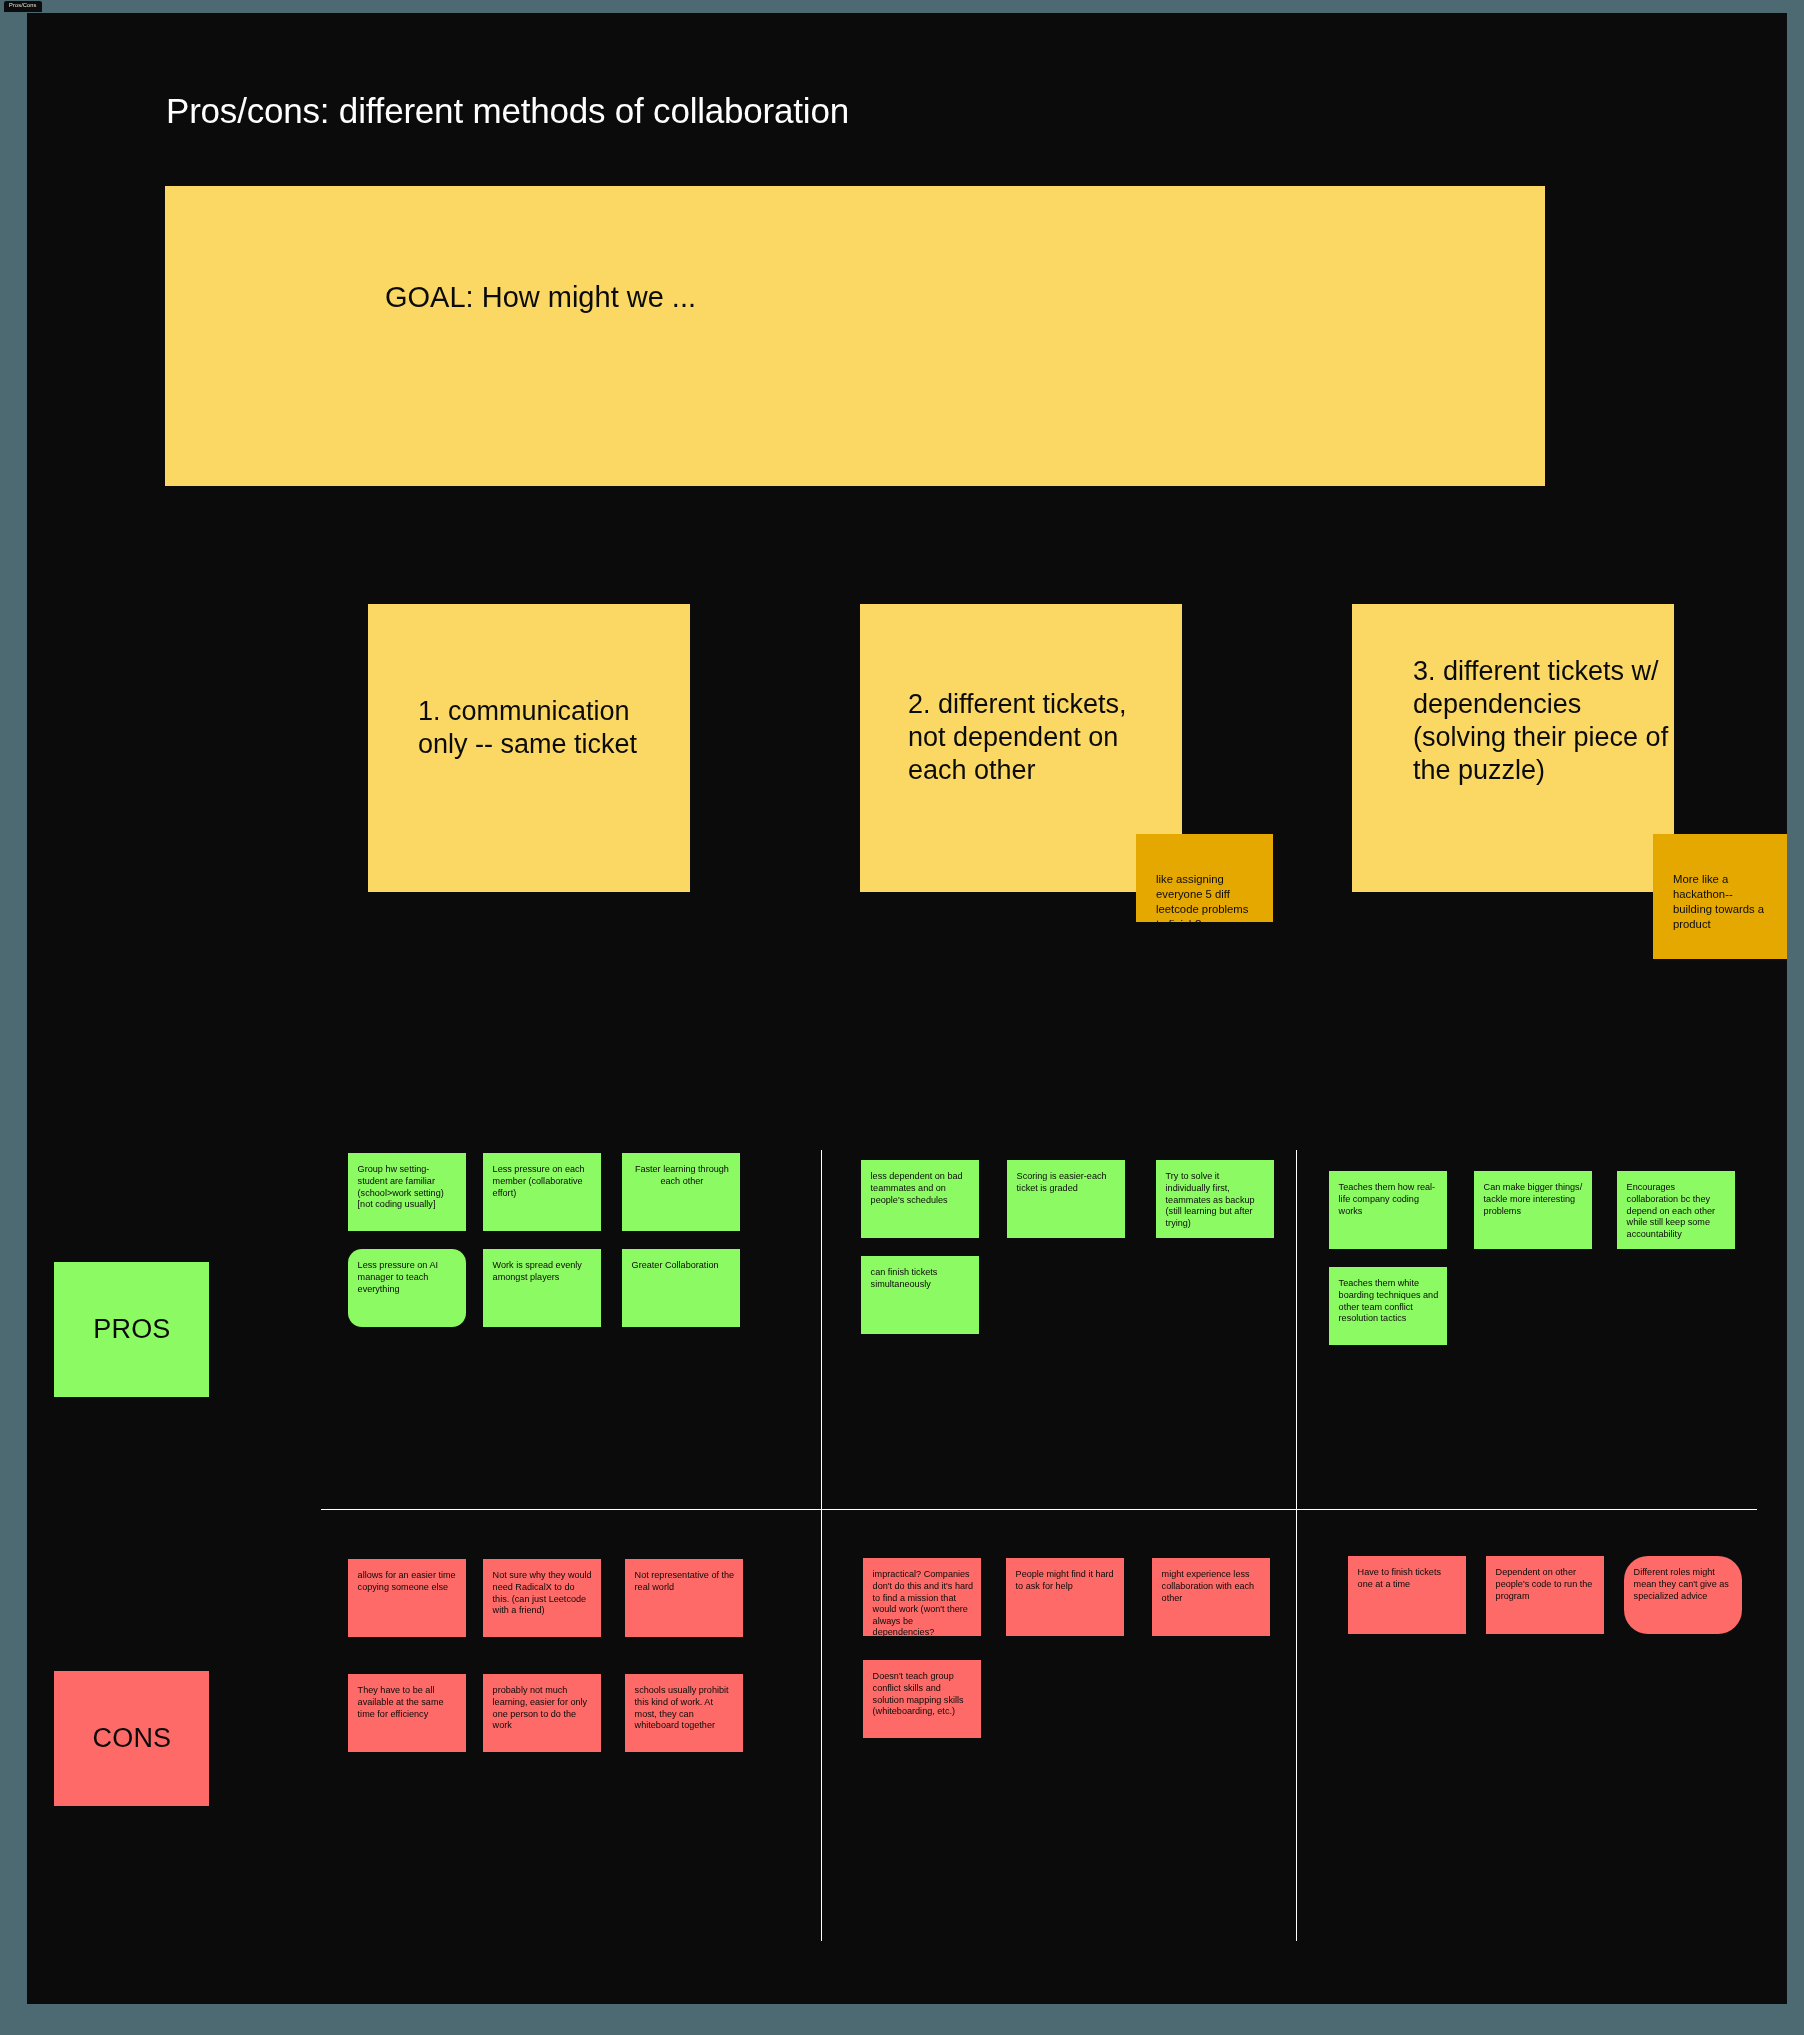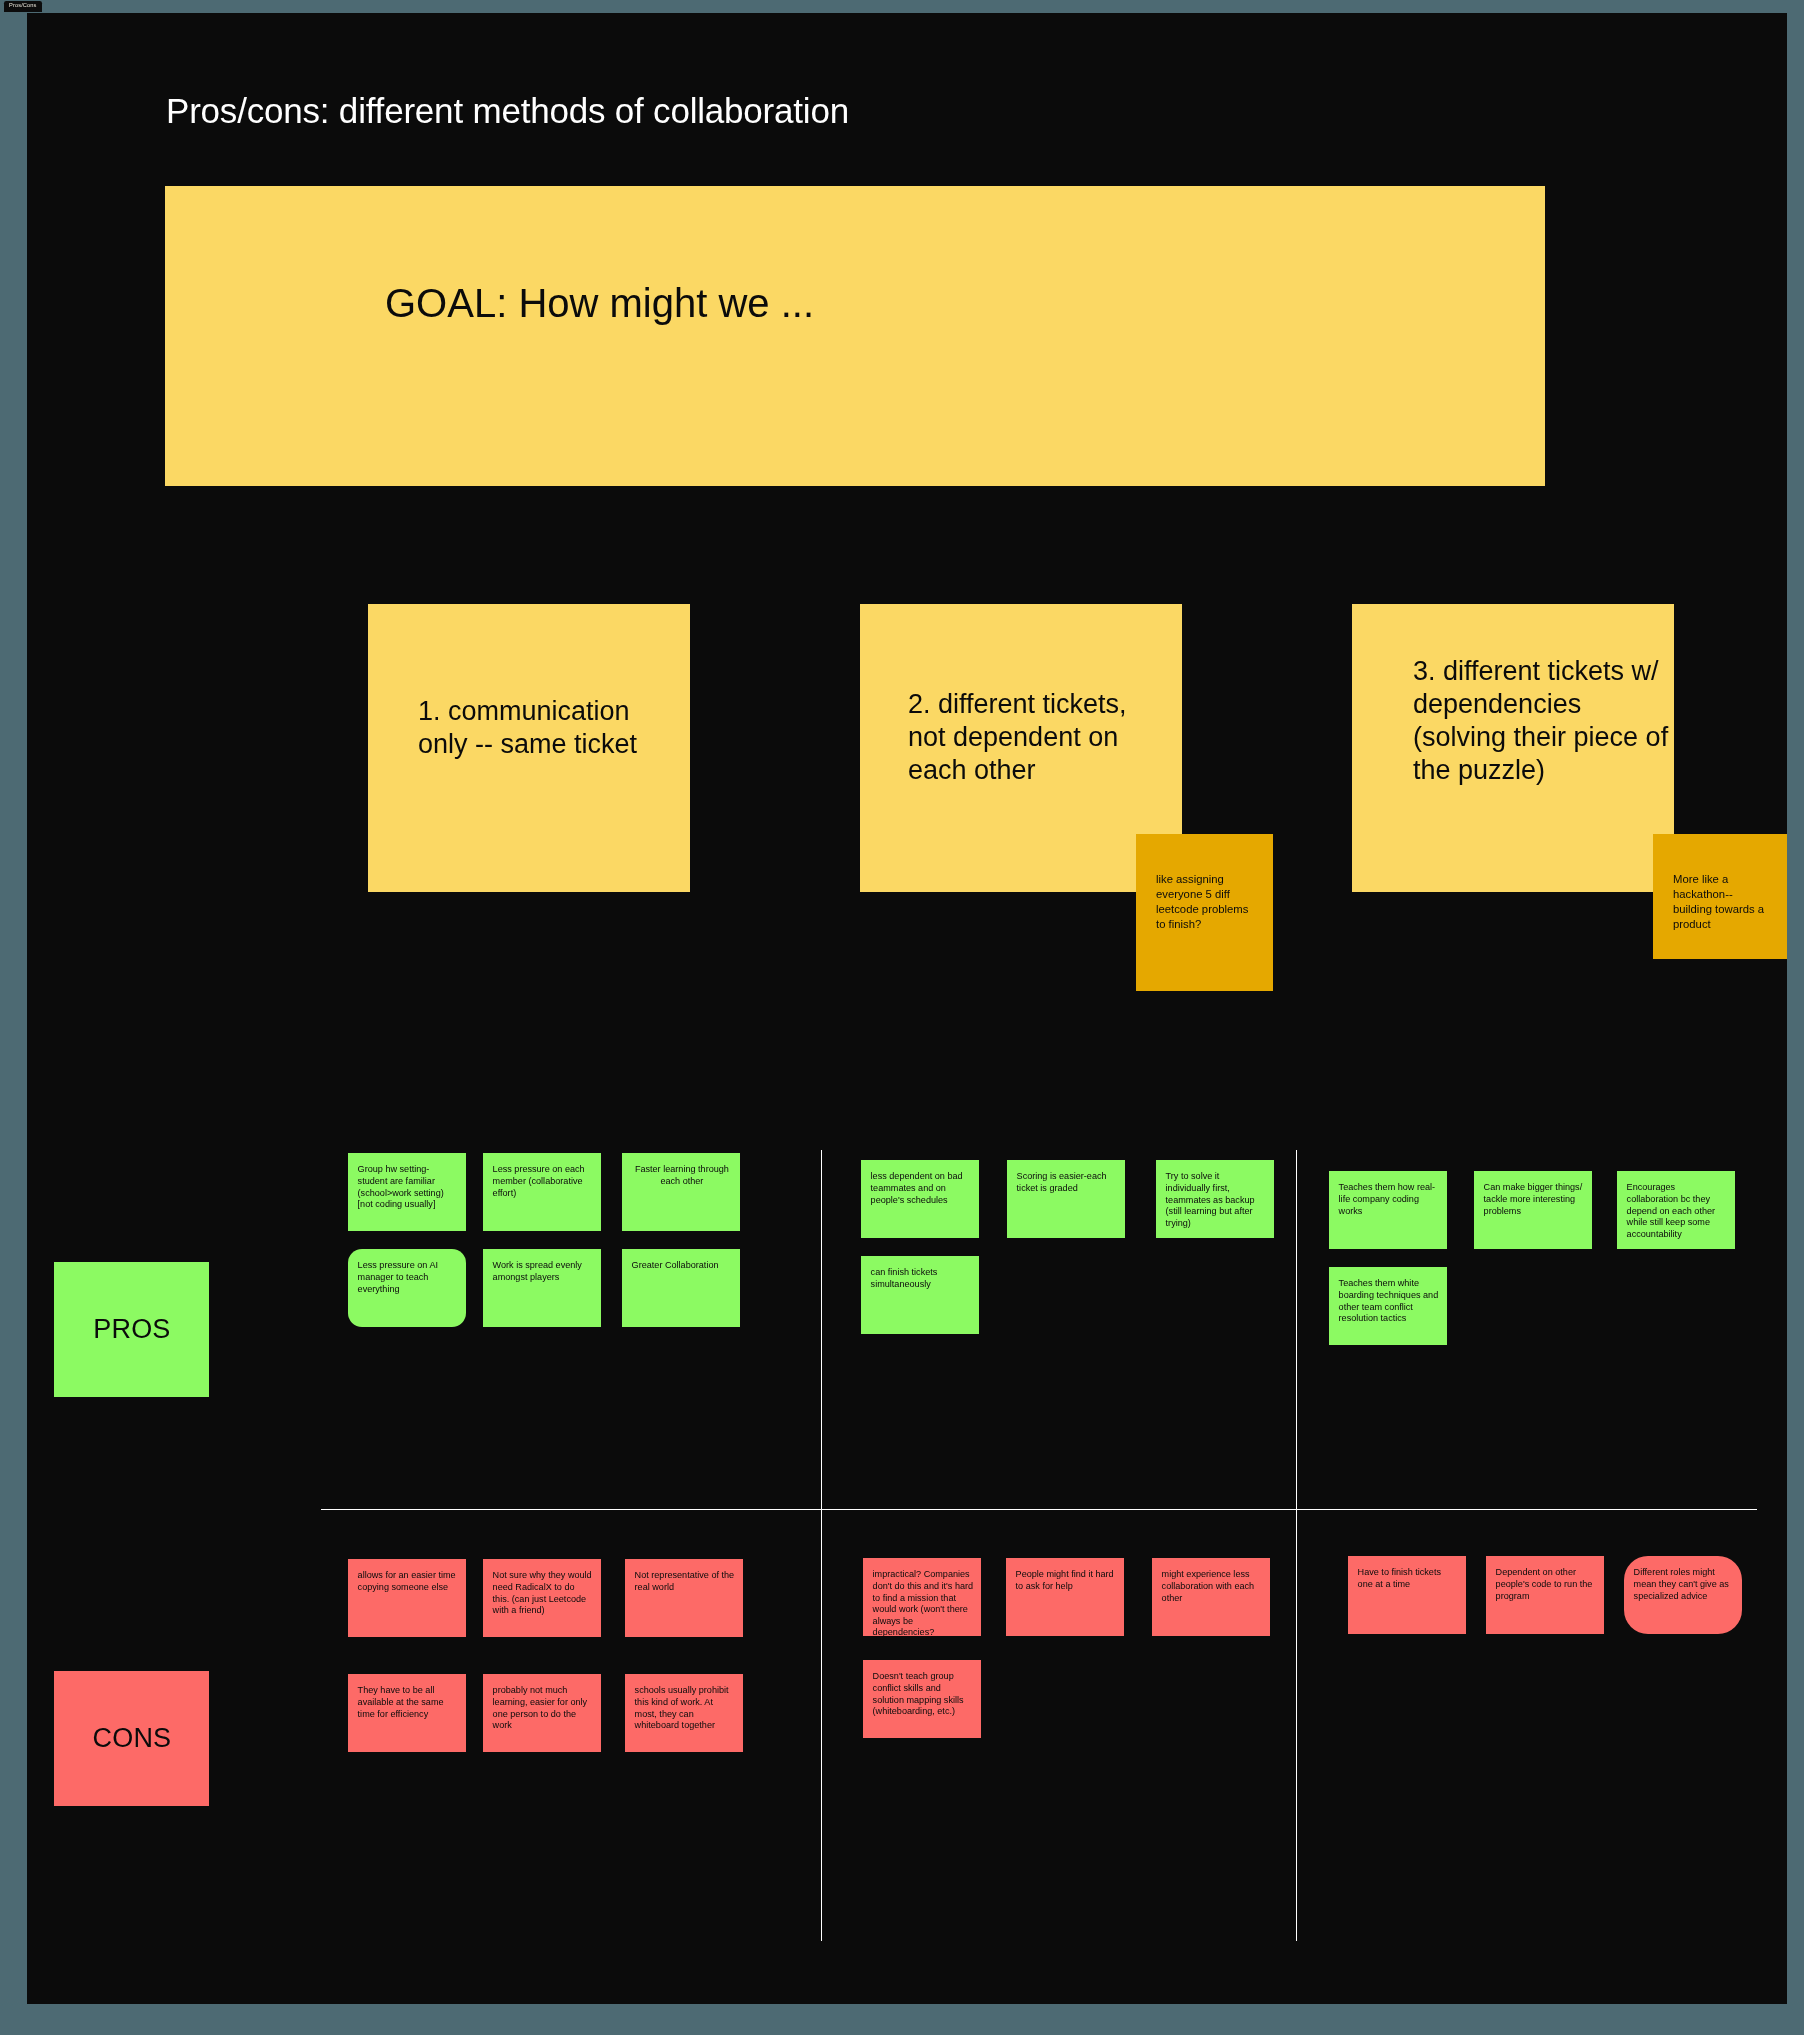--- a/index.html
+++ b/index.html
@@ -59,21 +59,21 @@
     top: 173px;
     width: 1380px;
     height: 300px;
     background: #fbd864;
   }
   #goal-text {
     position: absolute;
     left: 220px;
     top: 95px;
     color: #0b0b0b;
-    font-size: 40px;
+    font-size: 29px;
     white-space: nowrap;
   }
 
   
   .method-card {
     position: absolute;
     background: #fbd864;
     box-sizing: border-box;
   }
   .method-text {
@@ -98,21 +98,21 @@
   }
   .orange-note .note-text {
     position: absolute;
     left: 20px;
     top: 38px;
     width: 100px;
     color: #0b0b0b;
     font-size: 11.3px;
     line-height: 1.32;
   }
-  #orange-note-1 { left: 1109px; top: 821px; width: 137px; height: 157px; }
+  #orange-note-1 { left: 1109px; top: 821px; width: 137px; height: 88px; }
   #orange-note-2 { left: 1626px; top: 821px; width: 137px; height: 125px; }
 
   
   .v-divider {
     position: absolute;
     width: 1.3px;
     background: #ffffff;
   }
   #v-divider-1 { left: 794px; top: 1137px; height: 791px; }
   #v-divider-2 { left: 1269px; top: 1137px; height: 791px; }

